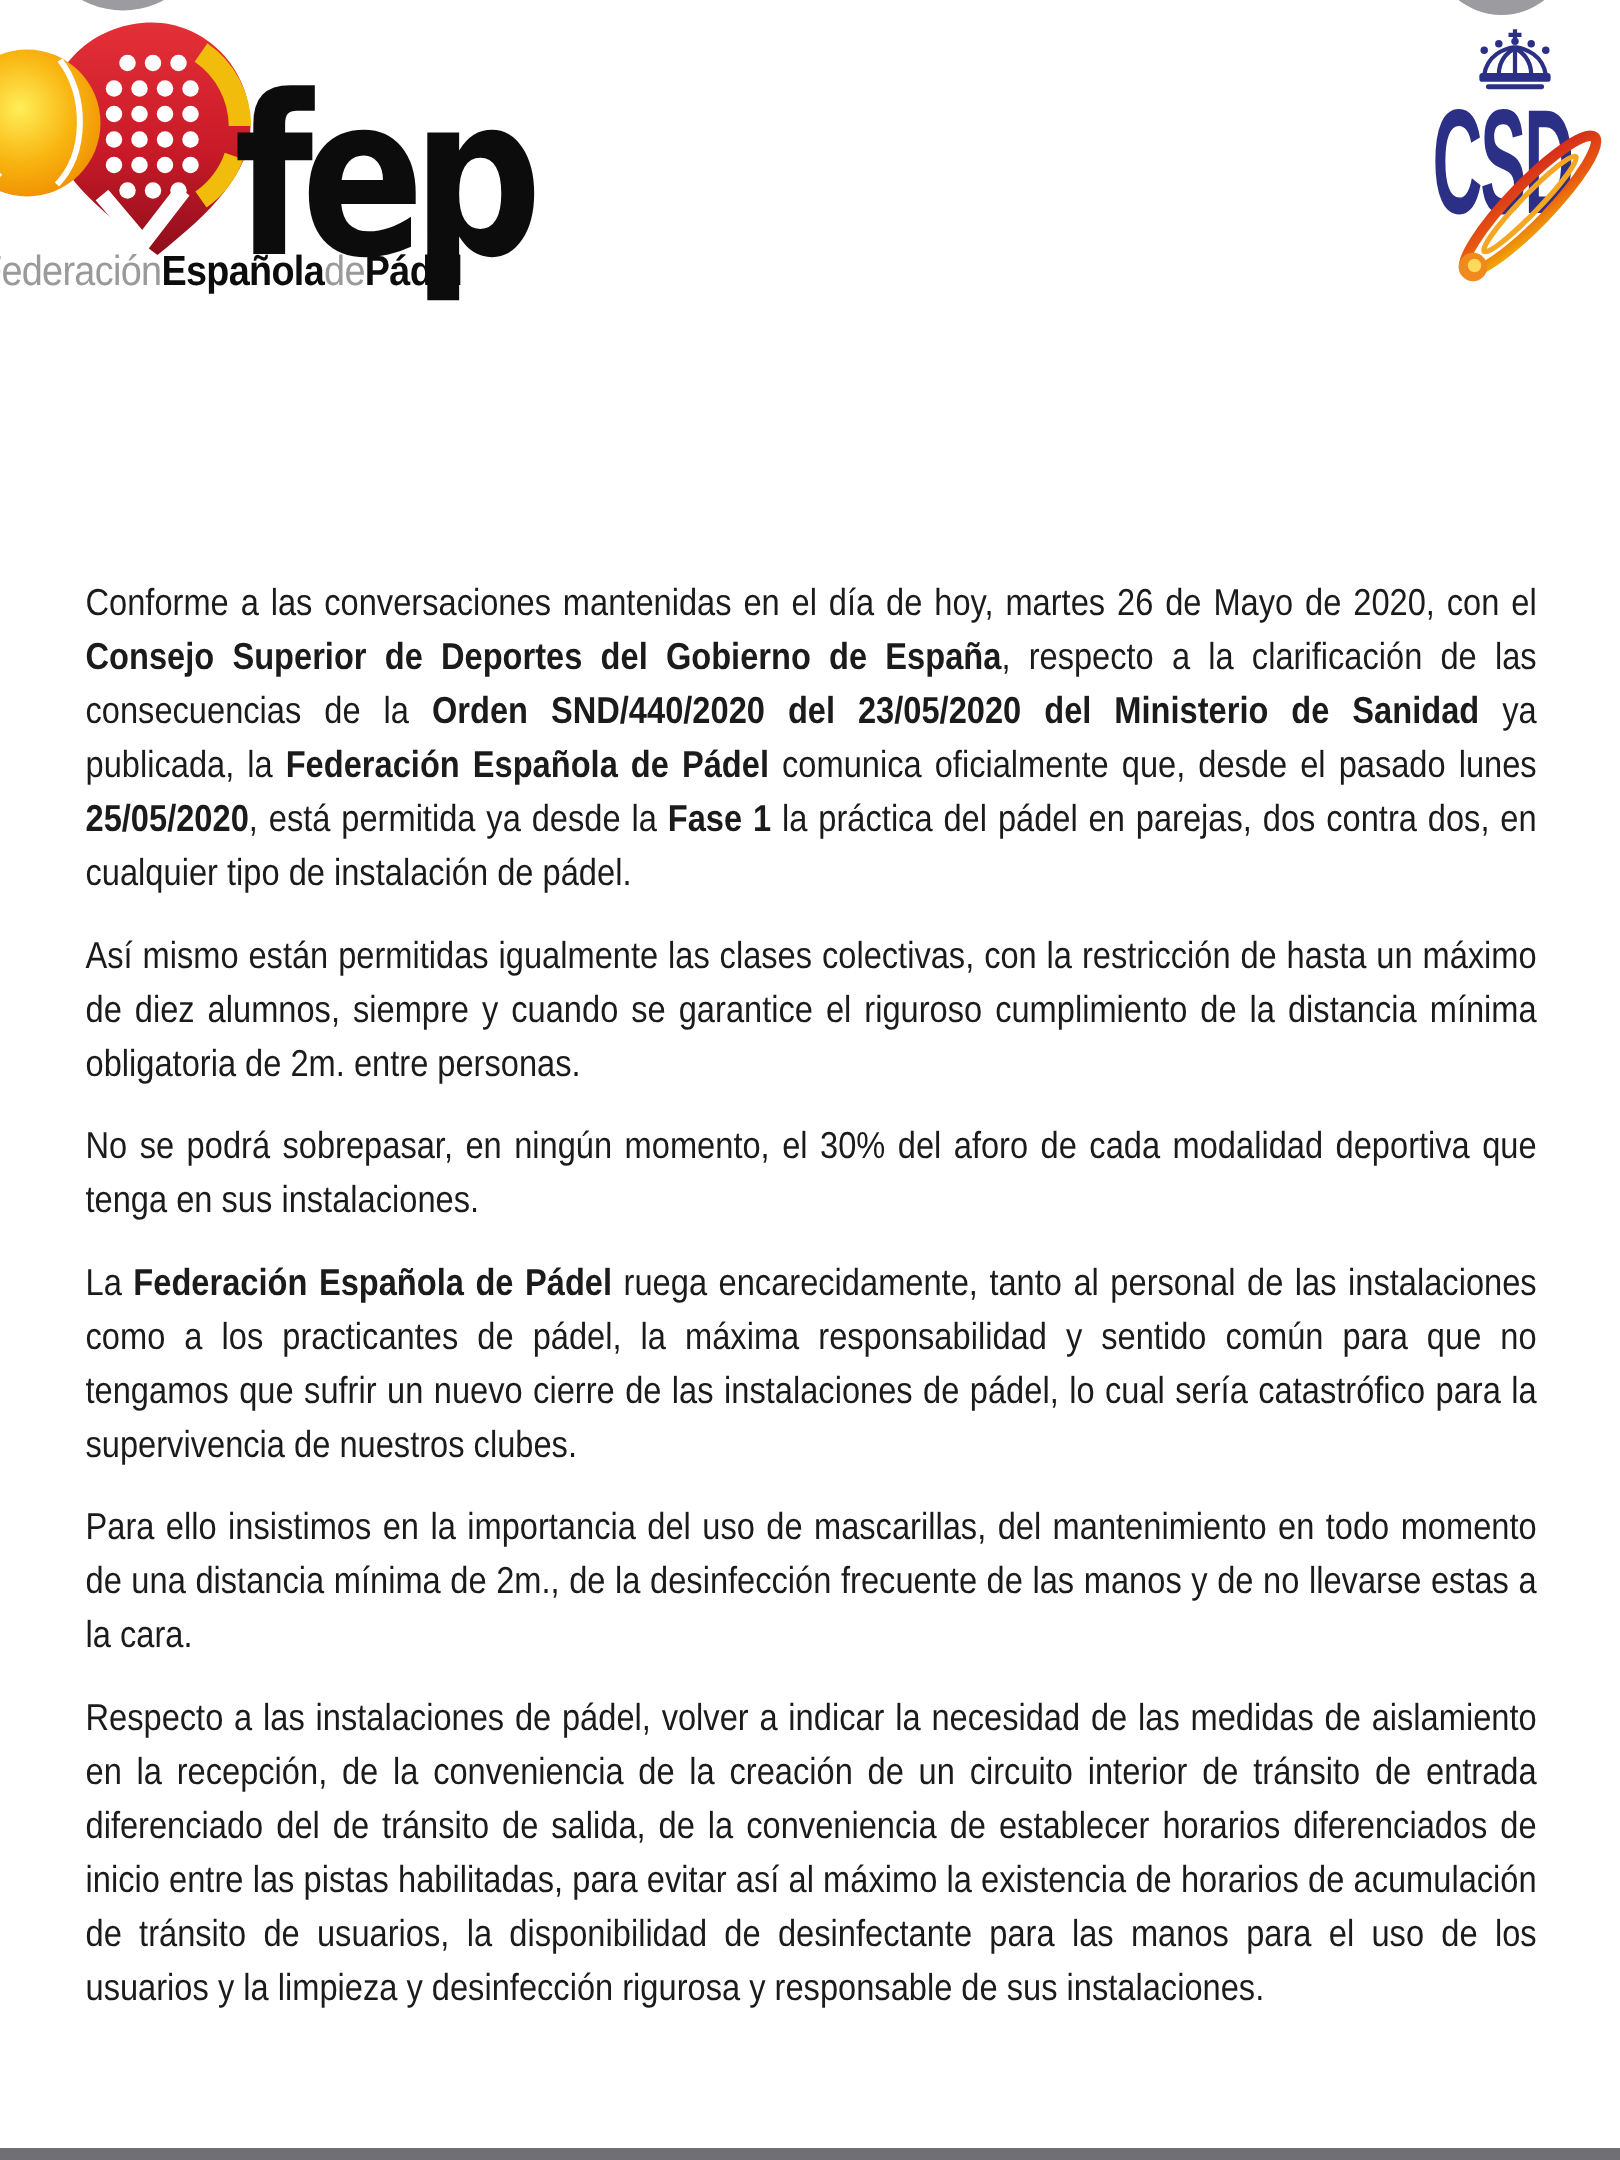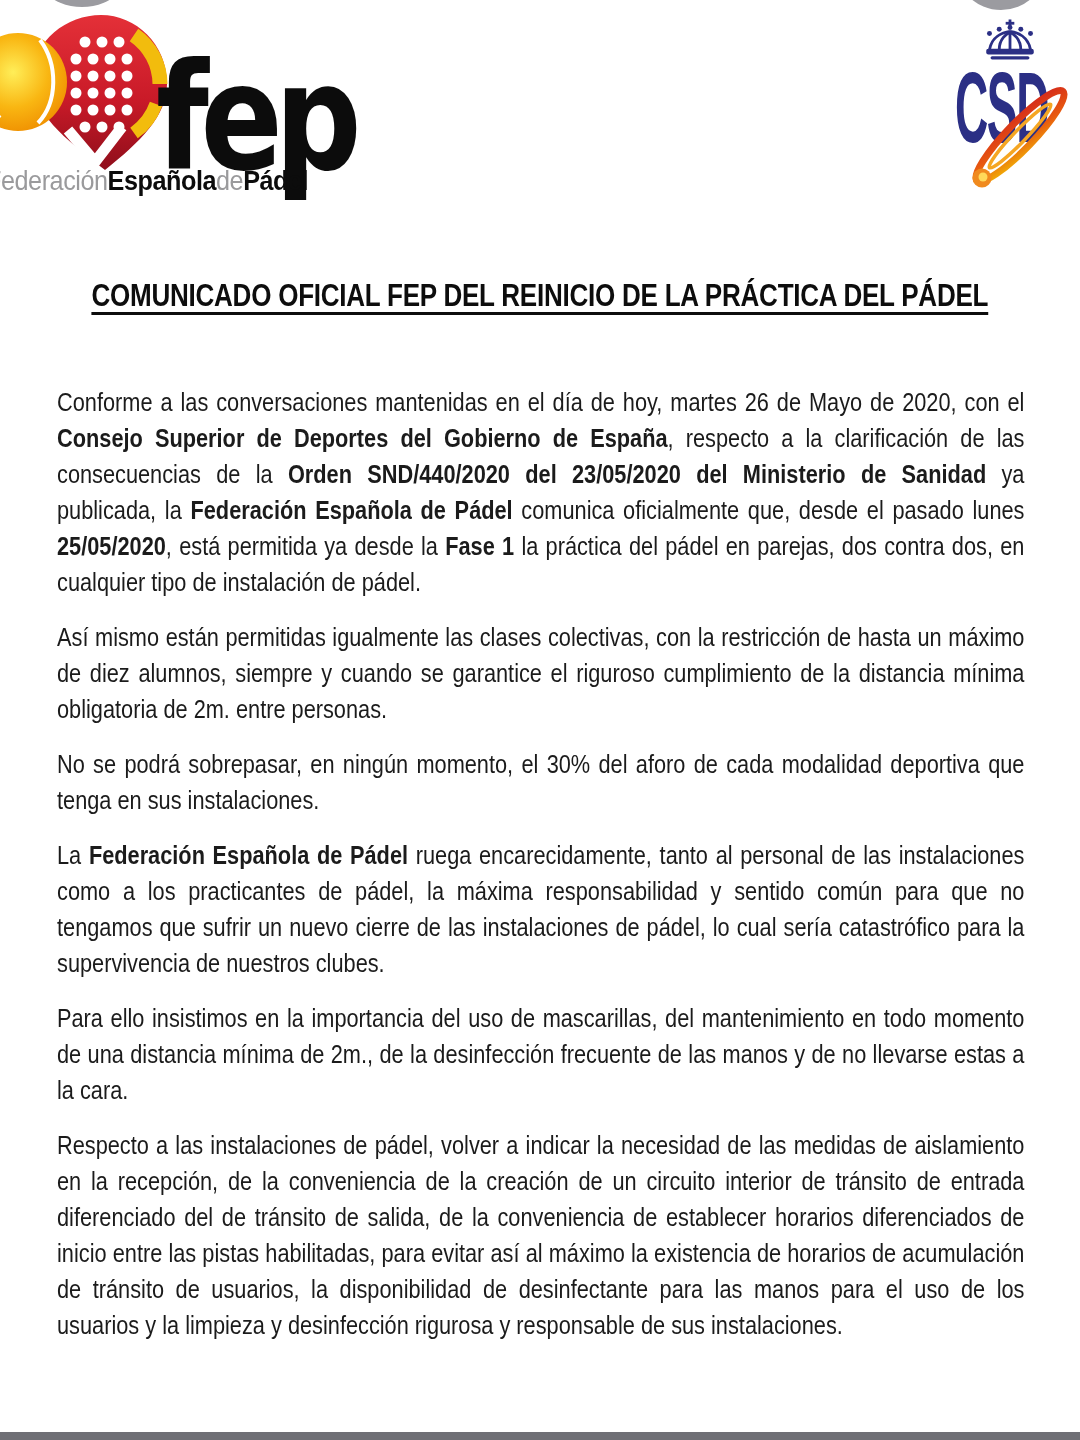--- a/index.html
+++ b/index.html
@@ -150,23 +150,20 @@
       </defs>
       <g transform="rotate(-46 52 64)">
         <ellipse cx="52" cy="64" rx="62" ry="13" fill="none" stroke="url(#flameGrad)" stroke-width="7"></ellipse>
         <ellipse cx="52" cy="64" rx="44" ry="6" fill="none" stroke="#F5A623" stroke-width="3.5"></ellipse>
       </g>
       <circle cx="14" cy="106" r="9.5" fill="#F08A1E"></circle>
       <circle cx="15" cy="105" r="4.5" fill="#FFD95A"></circle>
     </svg>
   </div>
 
-  <div class="doc-title">
-    <span>COMUNICADO OFICIAL FEP DEL REINICIO DE LA PRÁCTICA DEL PÁDEL</span>
-  </div>
 
   <div class="doc-body">
       <p><span>Conforme a las conversaciones mantenidas en el día de hoy, martes 26 de Mayo de 2020, con el </span><span class="b">Consejo Superior de Deportes del Gobierno de España</span><span>, respecto a la clarificación de las consecuencias de la </span><span class="b">Orden SND/440/2020 del 23/05/2020 del Ministerio de Sanidad</span><span> ya publicada, la </span><span class="b">Federación Española de Pádel</span><span> comunica oficialmente que, desde el pasado lunes </span><span class="b">25/05/2020</span><span>, está permitida ya desde la </span><span class="b">Fase 1</span><span> la práctica del pádel en parejas, dos contra dos, en cualquier tipo de instalación de pádel.</span></p>
       <p><span>Así mismo están permitidas igualmente las clases colectivas, con la restricción de hasta un máximo de diez alumnos, siempre y cuando se garantice el riguroso cumplimiento de la distancia mínima obligatoria de 2m. entre personas.</span></p>
       <p><span>No se podrá sobrepasar, en ningún momento, el 30% del aforo de cada modalidad deportiva que tenga en sus instalaciones.</span></p>
       <p><span>La </span><span class="b">Federación Española de Pádel</span><span> ruega encarecidamente, tanto al personal de las instalaciones como a los practicantes de pádel, la máxima responsabilidad y sentido común para que no tengamos que sufrir un nuevo cierre de las instalaciones de pádel, lo cual sería catastrófico para la supervivencia de nuestros clubes.</span></p>
       <p><span>Para ello insistimos en la importancia del uso de mascarillas, del mantenimiento en todo momento de una distancia mínima de 2m., de la desinfección frecuente de las manos y de no llevarse estas a la cara.</span></p>
       <p><span>Respecto a las instalaciones de pádel, volver a indicar la necesidad de las medidas de aislamiento en la recepción, de la conveniencia de la creación de un circuito interior de tránsito de entrada diferenciado del de tránsito de salida, de la conveniencia de establecer horarios diferenciados de inicio entre las pistas habilitadas, para evitar así al máximo la existencia de horarios de acumulación de tránsito de usuarios, la disponibilidad de desinfectante para las manos para el uso de los usuarios y la limpieza y desinfección rigurosa y responsable de sus instalaciones.</span></p>
     </div>
 

